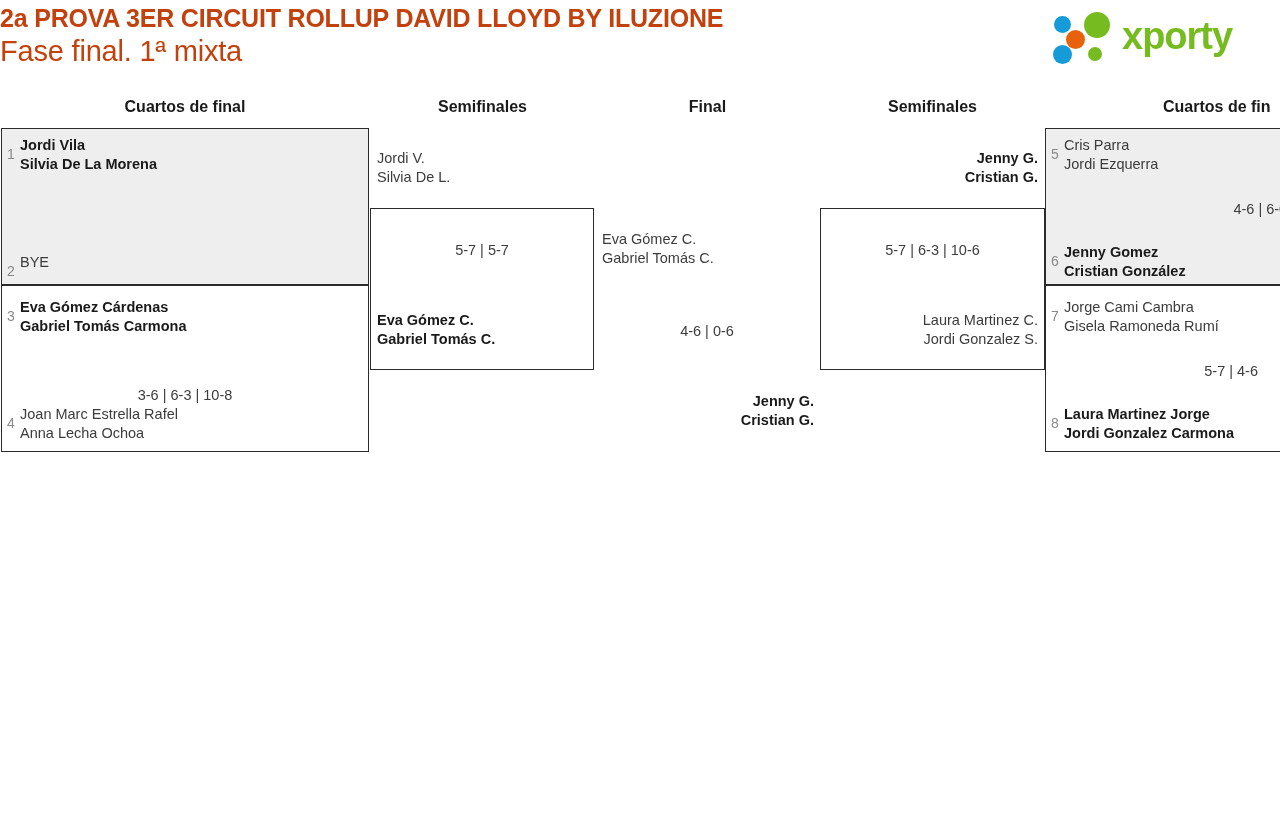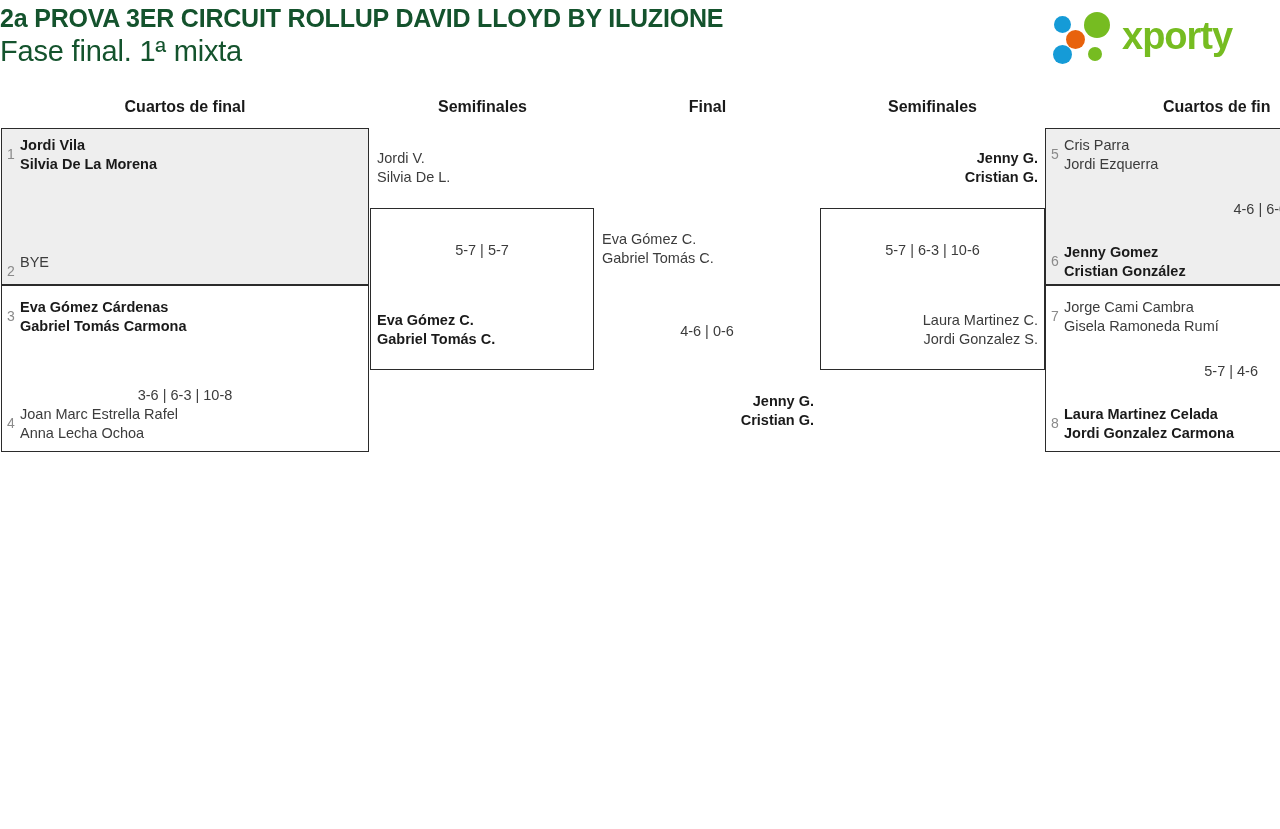--- a/index.html
+++ b/index.html
@@ -18,21 +18,21 @@
     height: 829px;
     background: #ffffff;
   }
 
   
   .header-title {
     position: absolute;
     left: 0px;
     top: 2px;
     width: 900px;
-    color: #14532d;
+    color: #c2410c;
   }
   .title-line1 {
     font-size: 25px;
     font-weight: 700;
     line-height: 33px;
     letter-spacing: -0.2px;
     white-space: nowrap;
   }
   .title-line2 {
     font-size: 29px;
@@ -267,18 +267,18 @@
       <span class="nm">Jorge Cami Cambra</span>
       <span class="nm">Gisela Ramoneda Rumí</span>
     </span>
   </div>
 
   <div class="score right" style="left:1046px; top:361px; width:212px;">5-7 | 4-6</div>
 
   <div class="team winner" style="left:1046px; top:405px; width:300px;">
     <span class="seed">8</span>
     <span class="names">
-      <span class="nm">Laura Martinez Celada</span>
+      <span class="nm">Laura Martinez Jorge</span>
       <span class="nm">Jordi Gonzalez Carmona</span>
     </span>
   </div>
 
 </div>
 
 </body></html>

